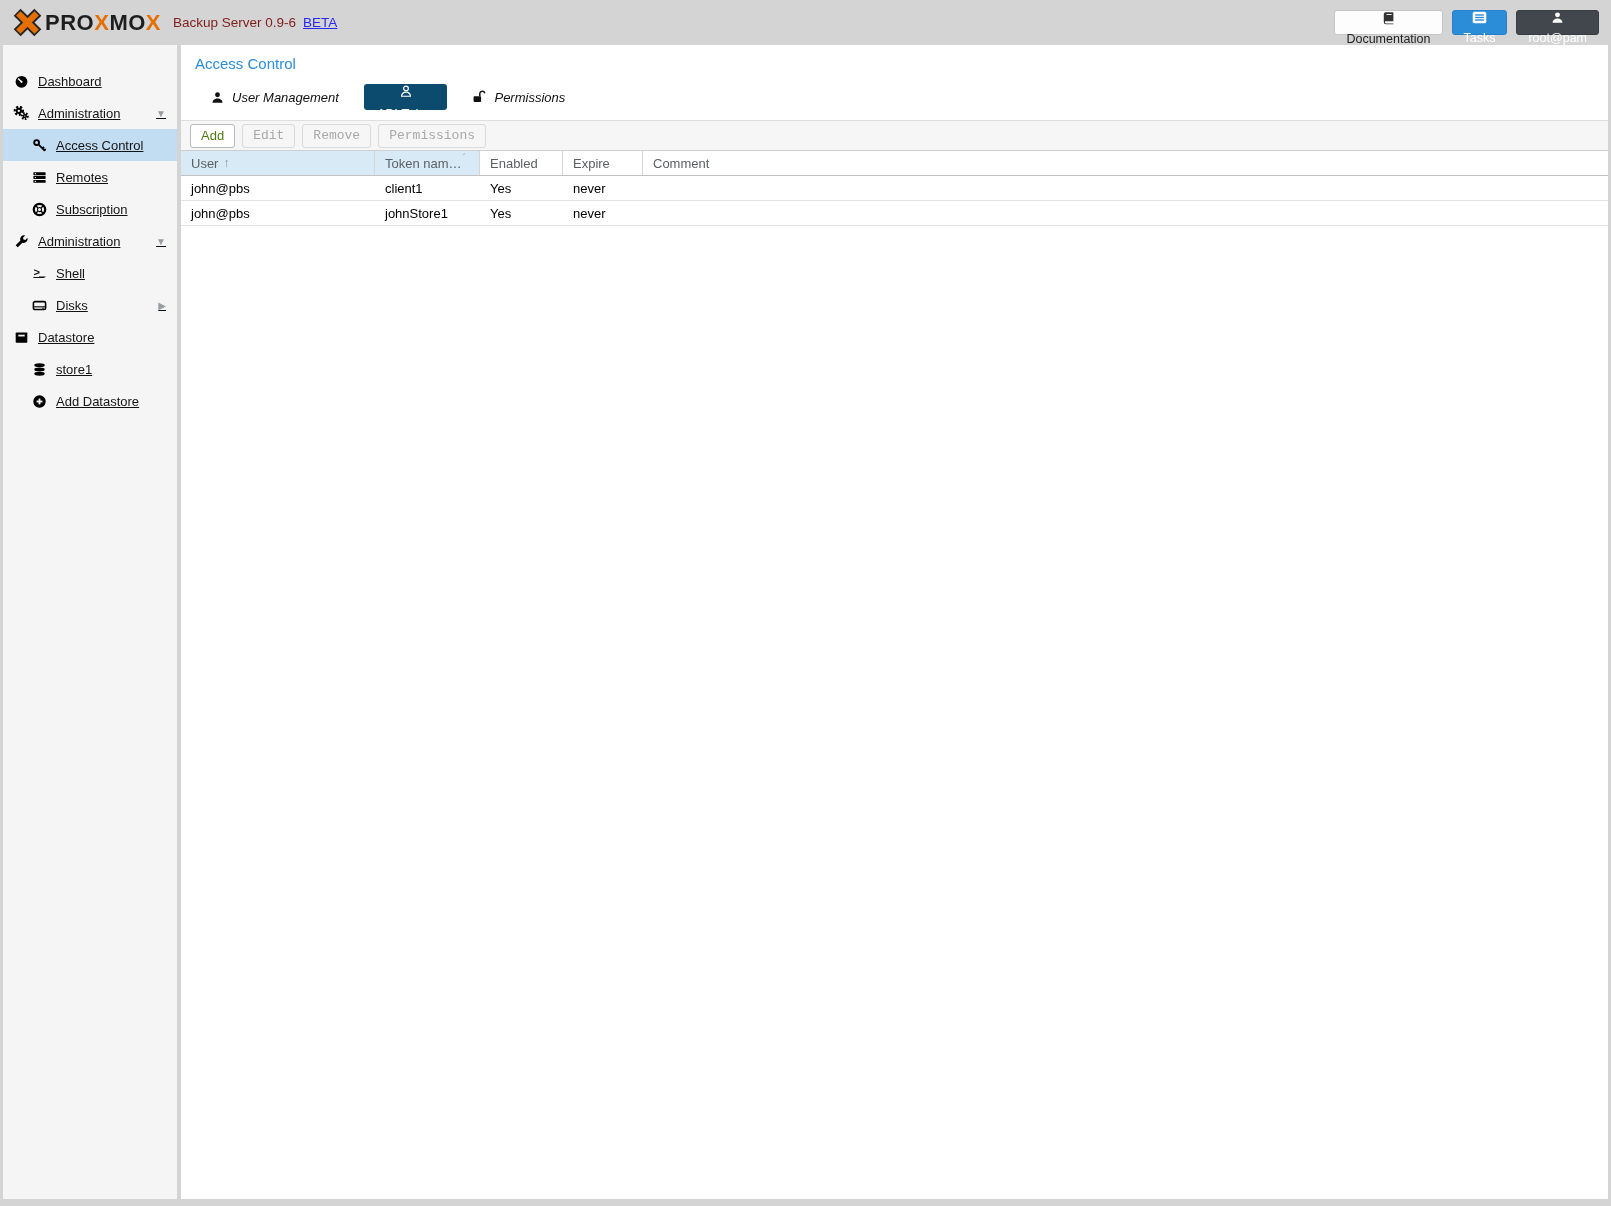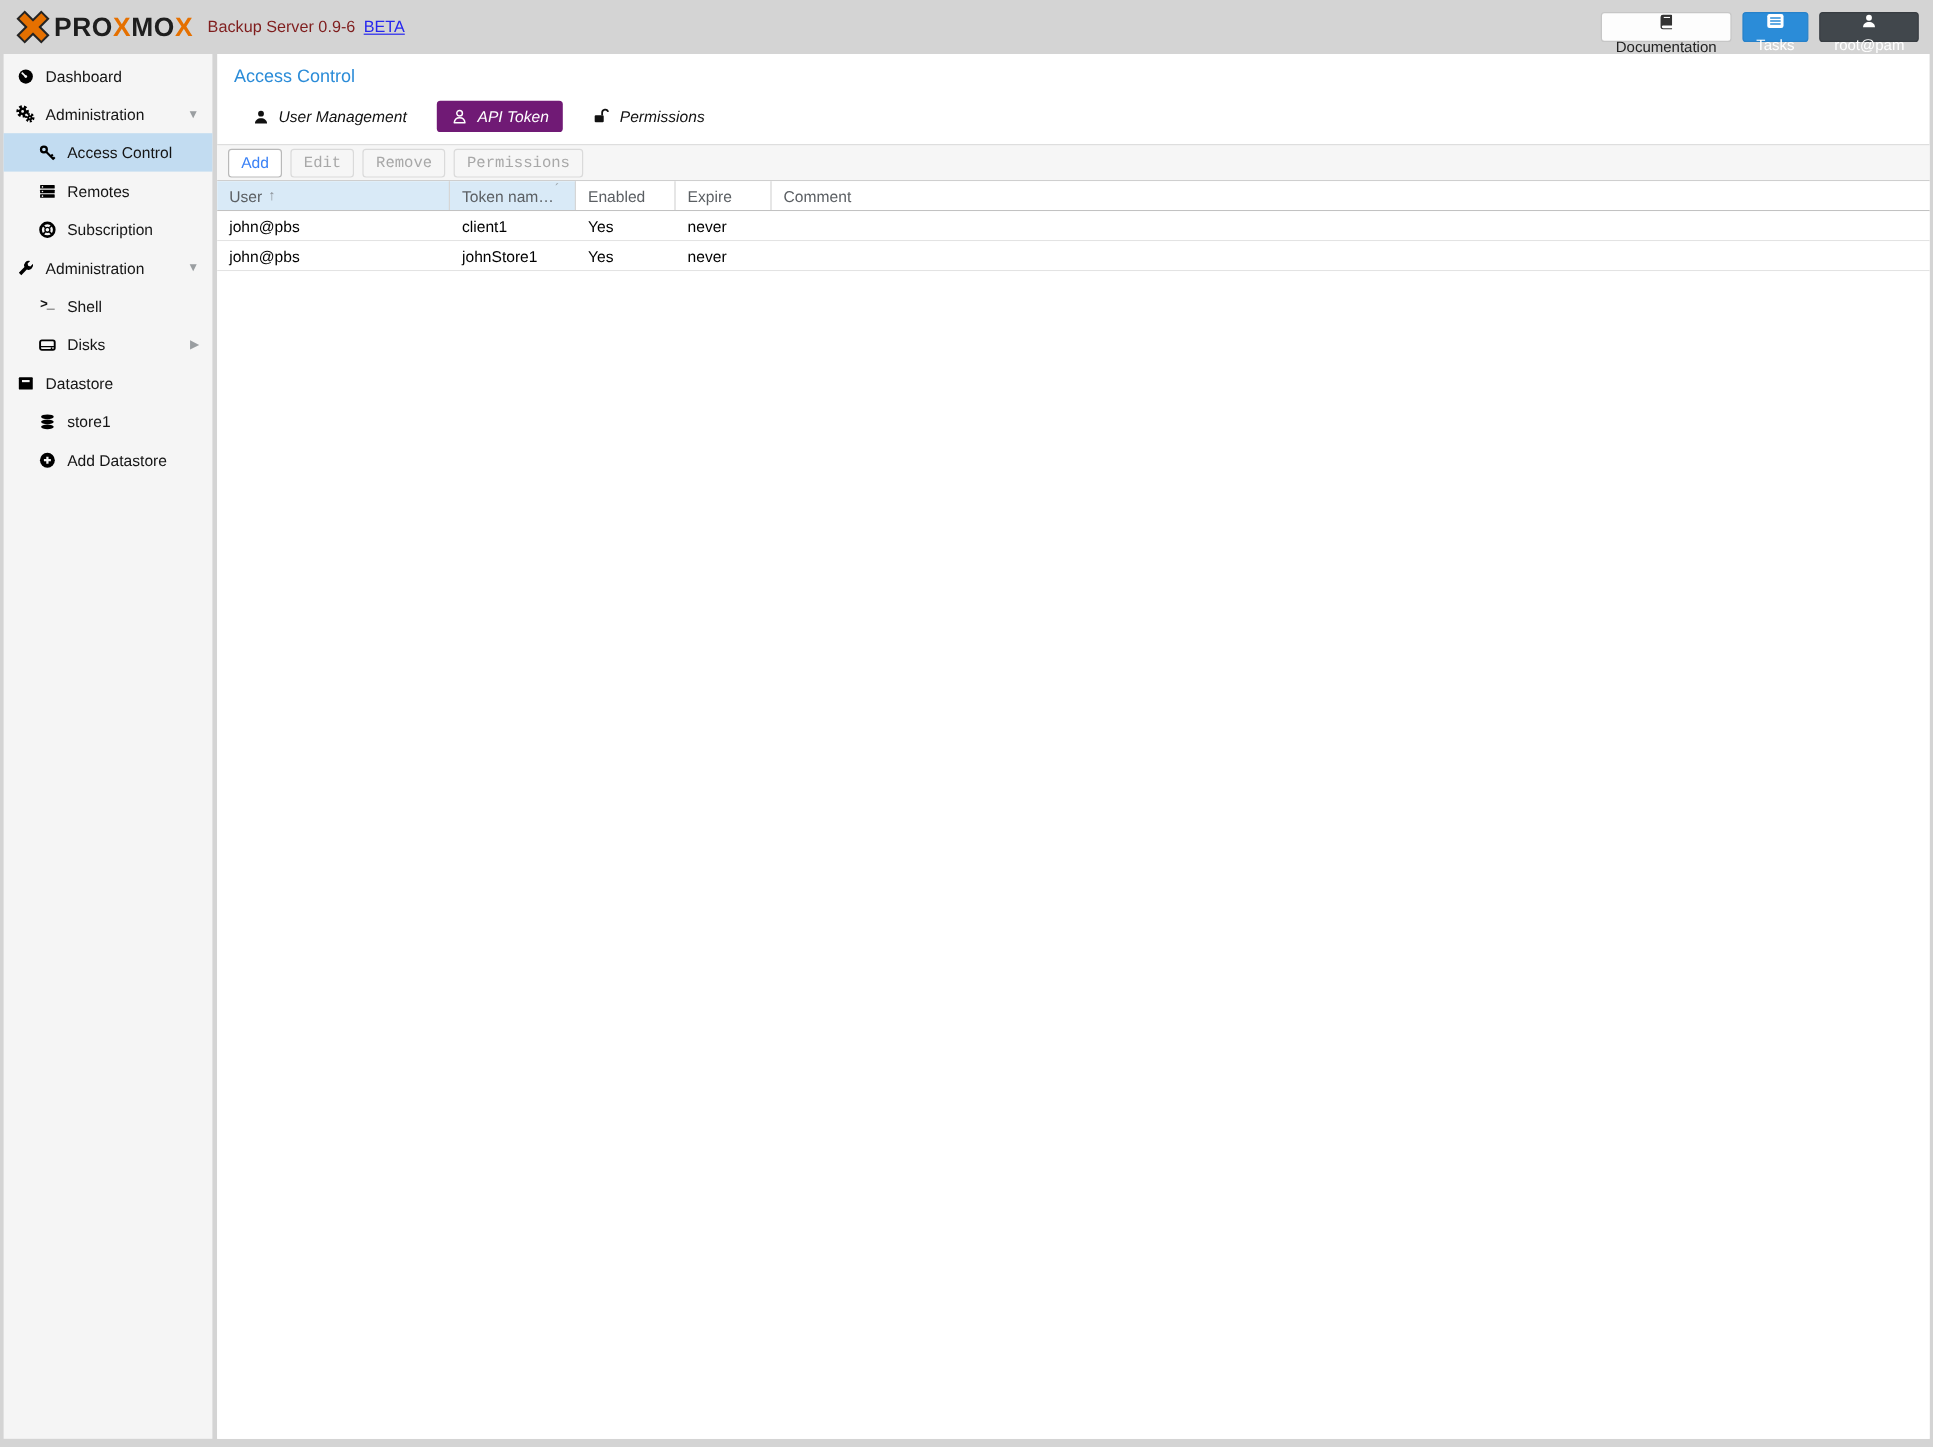--- a/index.html
+++ b/index.html
@@ -29,50 +29,50 @@
   }
   .hbtn.doc  { background:#fdfdfd; border-color:#c6c6c6; color:#222; }
   .hbtn.tasks { background:#2b8cd8; border-color:#2781c9; color:#fff; }
   .hbtn.tasks .count { margin-left:9px; font-weight:bold; }
   .hbtn.user { background:#41474c; border-color:#383d42; color:#fff; }
 
   
   .page-body { flex:1; display:flex; gap:4px; padding:0 3px 7px 3px; min-height:0; }
 
   
-  .sidebar { width:174px; flex:0 0 174px; background:#f5f5f5; padding-top:2px; }
+  .sidebar { width:174px; flex:0 0 174px; background:#f5f5f5; padding-top:20px;text-decoration:underline; }
   .side-item {
     height:32px; display:flex; align-items:center; gap:9px;
     padding-left:10px; cursor:pointer; color:#151515; font-size:13px;
   }
   .side-item.sub { padding-left:28px; }
   .side-item.selected { background:#c2dcf1; }
   .side-icon { width:16px; display:flex; justify-content:center; align-items:center; flex:0 0 16px; }
   .expander { margin-left:auto; margin-right:11px; color:#9a9ea1; font-size:10px; }
   .shell-glyph { font-family:"Liberation Mono", monospace; font-weight:bold; font-size:11px; letter-spacing:-1px; }
 
   
   .content { flex:1; background:#fff; display:flex; flex-direction:column; min-width:0; }
   .content-head { padding:10px 0 0 14px; }
   .page-title { color:#2b8cd8; font-size:15px; }
   .tabs { display:flex; gap:13px; margin:12px 0 10px 4px; }
   .tab {
     height:26px; display:flex; align-items:center; gap:8px;
     padding:0 12px; font-size:13px; border-radius:3px; cursor:pointer; color:#111;font-style:italic;
   }
-  .tab.active { background:#701a75; color:#fff; }
+  .tab.active { background:#0c4a6e; color:#fff;flex-direction:column; }
 
   .toolbar {
     height:31px; background:#f6f6f6;
     border-top:1px solid #dedede; border-bottom:1px solid #cfcfcf;
     display:flex; align-items:center; gap:7px; padding-left:9px;
   }
   .tbtn {
     height:24px; padding:0 10px; font-size:13px; border-radius:3px;
-    background:#fff; border:1px solid #b9b9b9; color:#3b82f6; cursor:pointer;
+    background:#fff; border:1px solid #b9b9b9; color:#4d7c0f; cursor:pointer;
     font-family:"Liberation Sans", sans-serif;
   }
   .tbtn.disabled { background:transparent; border-color:#dadada; color:#a8a8a8; cursor:default;font-family:Liberation Mono, monospace; }
 
   
   .grid-header { display:flex; height:25px; background:#fff; border-bottom:1px solid #c2c2c2; color:#5b5f63; }
   .gh-cell {
     display:flex; align-items:center; padding-left:10px;
     border-right:1px solid #d6d6d6; overflow:hidden; white-space:nowrap; cursor:pointer;
   }

